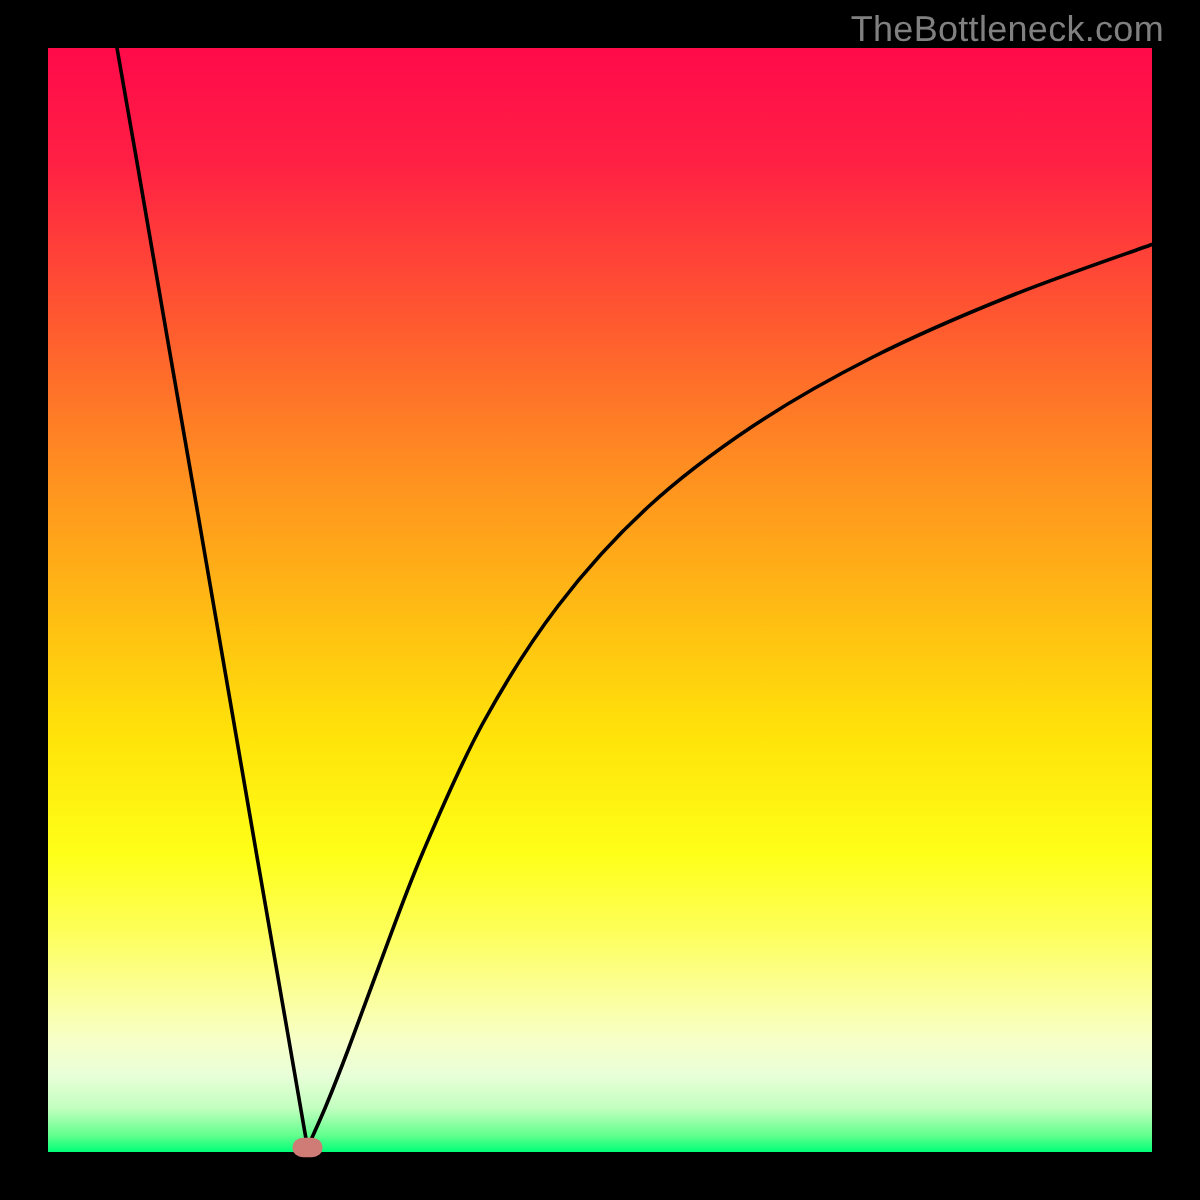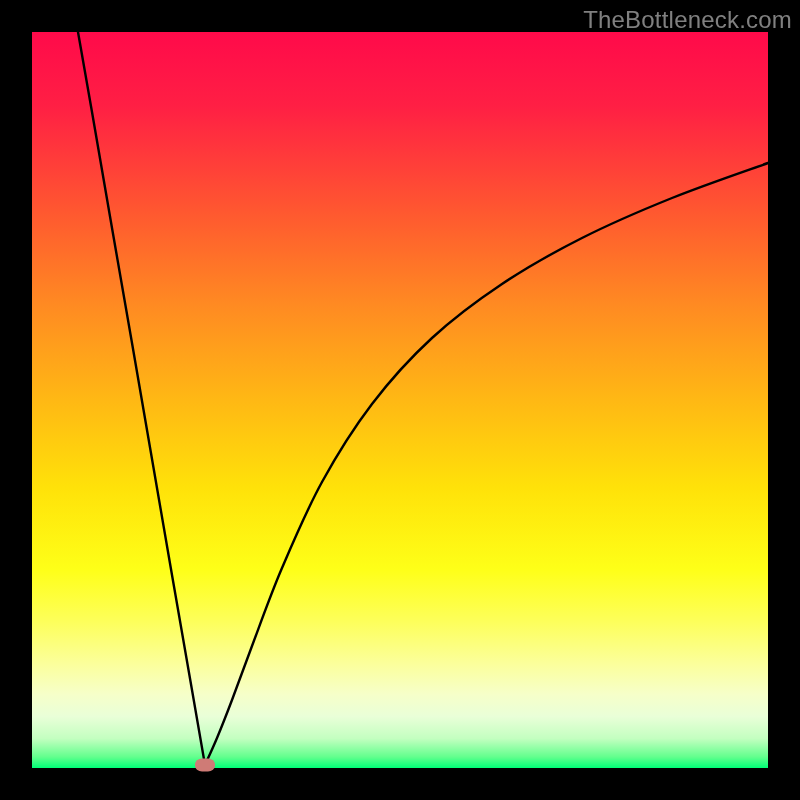--- a/index.html
+++ b/index.html
@@ -30,21 +30,21 @@
       #f6ffc9 90%,
       #e9ffd8 93%,
       #c3ffc0 96%,
       #62ff8d 98.5%,
       #00ff77 100%
     );
   }
   .watermark {
     position: absolute;
     top: 6px;
-    right: 8px;
+    right: 24px;
     color: #808080;
     font-size: 24px;
     font-weight: 500;
     letter-spacing: 0.2px;
     user-select: none;
   }
   .marker {
     position: absolute;
     width: 20px;
     height: 13px;

